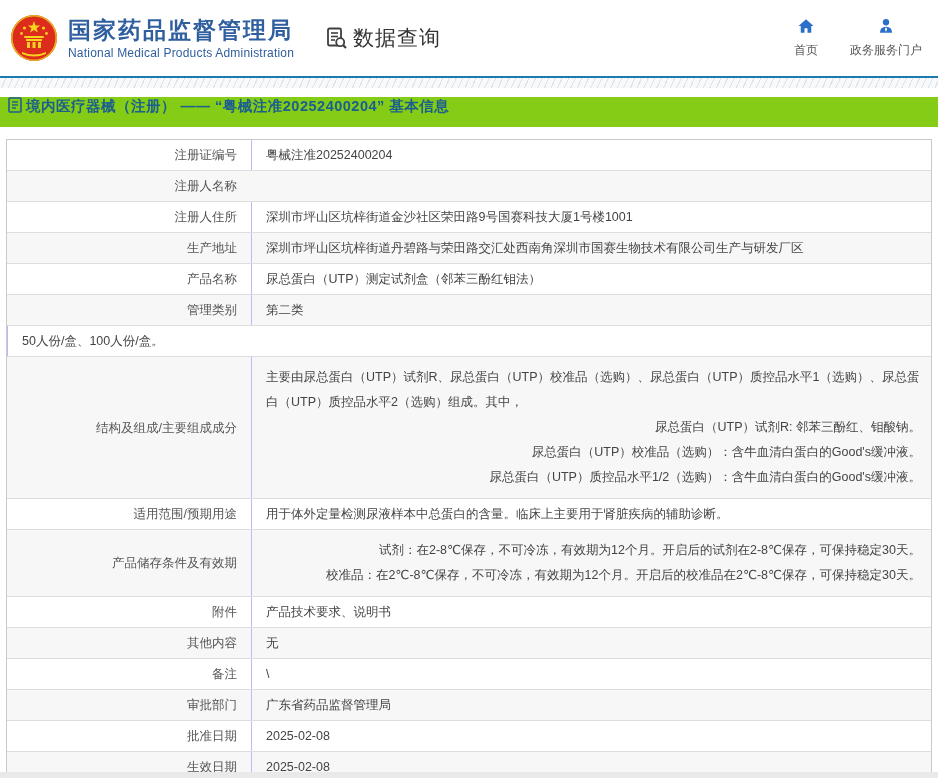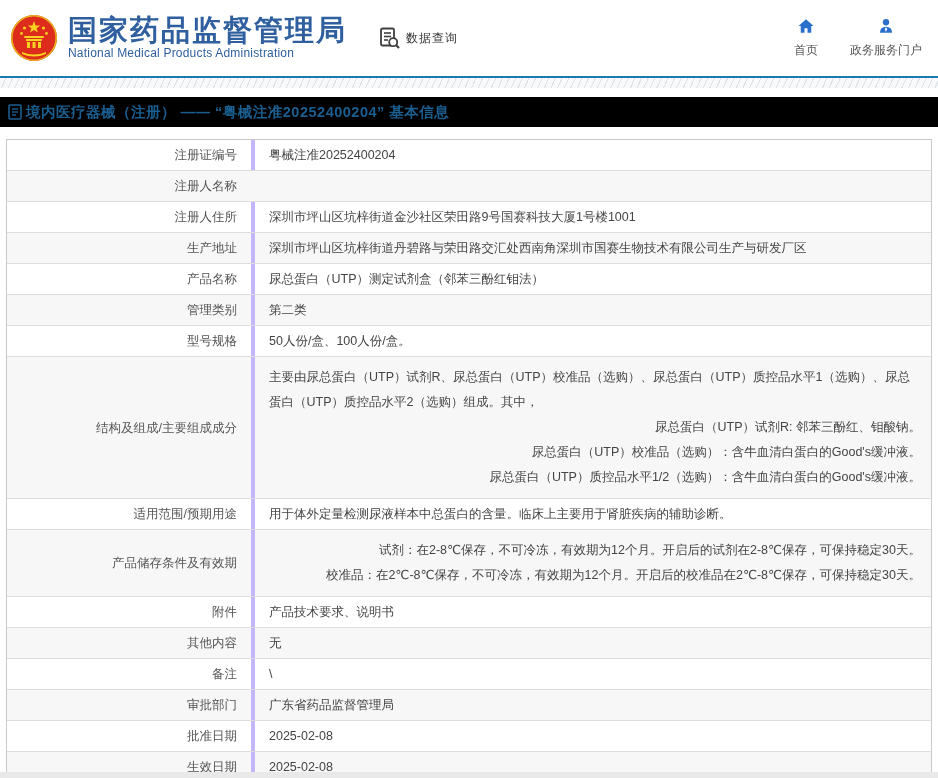--- a/index.html
+++ b/index.html
@@ -5,49 +5,49 @@
   * { margin:0; padding:0; box-sizing:border-box; }
   html,body { width:938px; height:778px; background:#fff;
     font-family:"Liberation Sans","DejaVu Sans",sans-serif; color:#444; }
   .page { position:relative; width:938px; height:778px; overflow:hidden; background:#fff; }
 
   
   .header { position:relative; height:76px; background:#fff; display:flex; align-items:center; }
   .logo-link { display:flex; align-items:center; margin-left:10px; cursor:pointer; }
   .logo-link svg { width:48px; height:48px; display:block; }
   .brand { margin-left:10px; }
-  .brand-title { font-size:29px; font-weight:bold; color:#2f5f9e; letter-spacing:2px; line-height:26px; }
+  .brand-title { font-size:23px; font-weight:bold; color:#2f5f9e; letter-spacing:2px; line-height:26px; }
   .brand-sub { font-size:12px; color:#2f5f9e; margin-top:3px; letter-spacing:.2px; }
   .section-link { display:flex; align-items:center; margin-left:30px; cursor:pointer; }
   .section-link svg { width:24px; height:24px; }
-  .section-label { font-size:12px; color:#333; margin-left:5px; letter-spacing:1px; }
+  .section-label { font-size:21px; color:#333; margin-left:5px; letter-spacing:1px; }
   .top-nav { margin-left:auto; margin-right:16px; display:flex; gap:21px; }
   .nav-item { display:flex; flex-direction:column; align-items:center; cursor:pointer; min-width:46px; }
   .nav-item svg { width:18px; height:18px; }
   .nav-label { font-size:12px; color:#555; margin-top:7px; white-space:nowrap; }
 
   
   .blue-rule { height:2px; background:#1d7ab0; }
   .hatch-band { height:10px;
     background:repeating-linear-gradient(115deg,#f7f9fa 0px,#f7f9fa 5px,#dde2e7 5px,#dde2e7 6px); }
 
   
-  .titlebar { margin-top:9px; height:30px; background:#000000; display:flex; align-items:center; padding-left:8px; }
+  .titlebar { margin-top:9px; height:30px; background:#84cc16; display:flex; align-items:flex-start; padding-left:8px; }
   .titlebar svg { width:14px; height:16px; flex:0 0 auto; }
   .page-title { font-size:14.5px; font-weight:bold; color:#1b5e90; margin-left:4px; letter-spacing:.5px; }
 
   
   .info-table { margin:12px 6px 0 6px; width:926px; border:1px solid #c9c9c9; background:#fff; }
   .row { display:flex; border-bottom:1px solid #ddd; background:#fff; }
   .row:last-child { border-bottom:none; }
   .row.alt { background:#f7f7f7; }
   .cell { font-size:12.5px; line-height:18px; }
   .cell.label { width:244px; flex:0 0 244px; text-align:center; color:#555;
     padding:6px 14px 6px 4px; display:flex; justify-content:flex-end; align-items:center; gap:3px; }
-  .cell.value { flex:1; border-left:4px solid #c4b5fd; padding:6px 10px 6px 14px; color:#444;
+  .cell.value { flex:1; border-left:1px solid #c4b5fd; padding:6px 10px 6px 14px; color:#444;
     display:flex; flex-direction:column; justify-content:center; word-break:break-all; }
   .cell.value.multi { padding-top:8px; padding-bottom:8px;align-items:flex-end; }
   .cell.value .line { line-height:25px; }
   .row:not(.tall) { min-height:28px; }
 
   
   .footer-strip { position:absolute; left:0; bottom:0; width:938px; height:6px; background:#e9e9e9; }
 </style>
 </head>
 <body>
@@ -136,21 +136,20 @@
       </div>
       <div class="row">
         <div class="cell label">产品名称</div>
         <div class="cell value">尿总蛋白（UTP）测定试剂盒（邻苯三酚红钼法）</div>
       </div>
       <div class="row alt">
         <div class="cell label">管理类别</div>
         <div class="cell value">第二类</div>
       </div>
       <div class="row">
-        <div class="cell label">型号规格</div>
         <div class="cell value">50人份/盒、100人份/盒。</div>
       </div>
       <div class="row alt tall">
         <div class="cell label">结构及组成/主要组成成分</div>
         <div class="cell value multi">
           <div class="line">主要由尿总蛋白（UTP）试剂R、尿总蛋白（UTP）校准品（选购）、尿总蛋白（UTP）质控品水平1（选购）、尿总蛋白（UTP）质控品水平2（选购）组成。其中，</div>
           <div class="line">尿总蛋白（UTP）试剂R: 邻苯三酚红、钼酸钠。</div>
           <div class="line">尿总蛋白（UTP）校准品（选购）：含牛血清白蛋白的Good's缓冲液。</div>
           <div class="line">尿总蛋白（UTP）质控品水平1/2（选购）：含牛血清白蛋白的Good's缓冲液。</div>
         </div>

